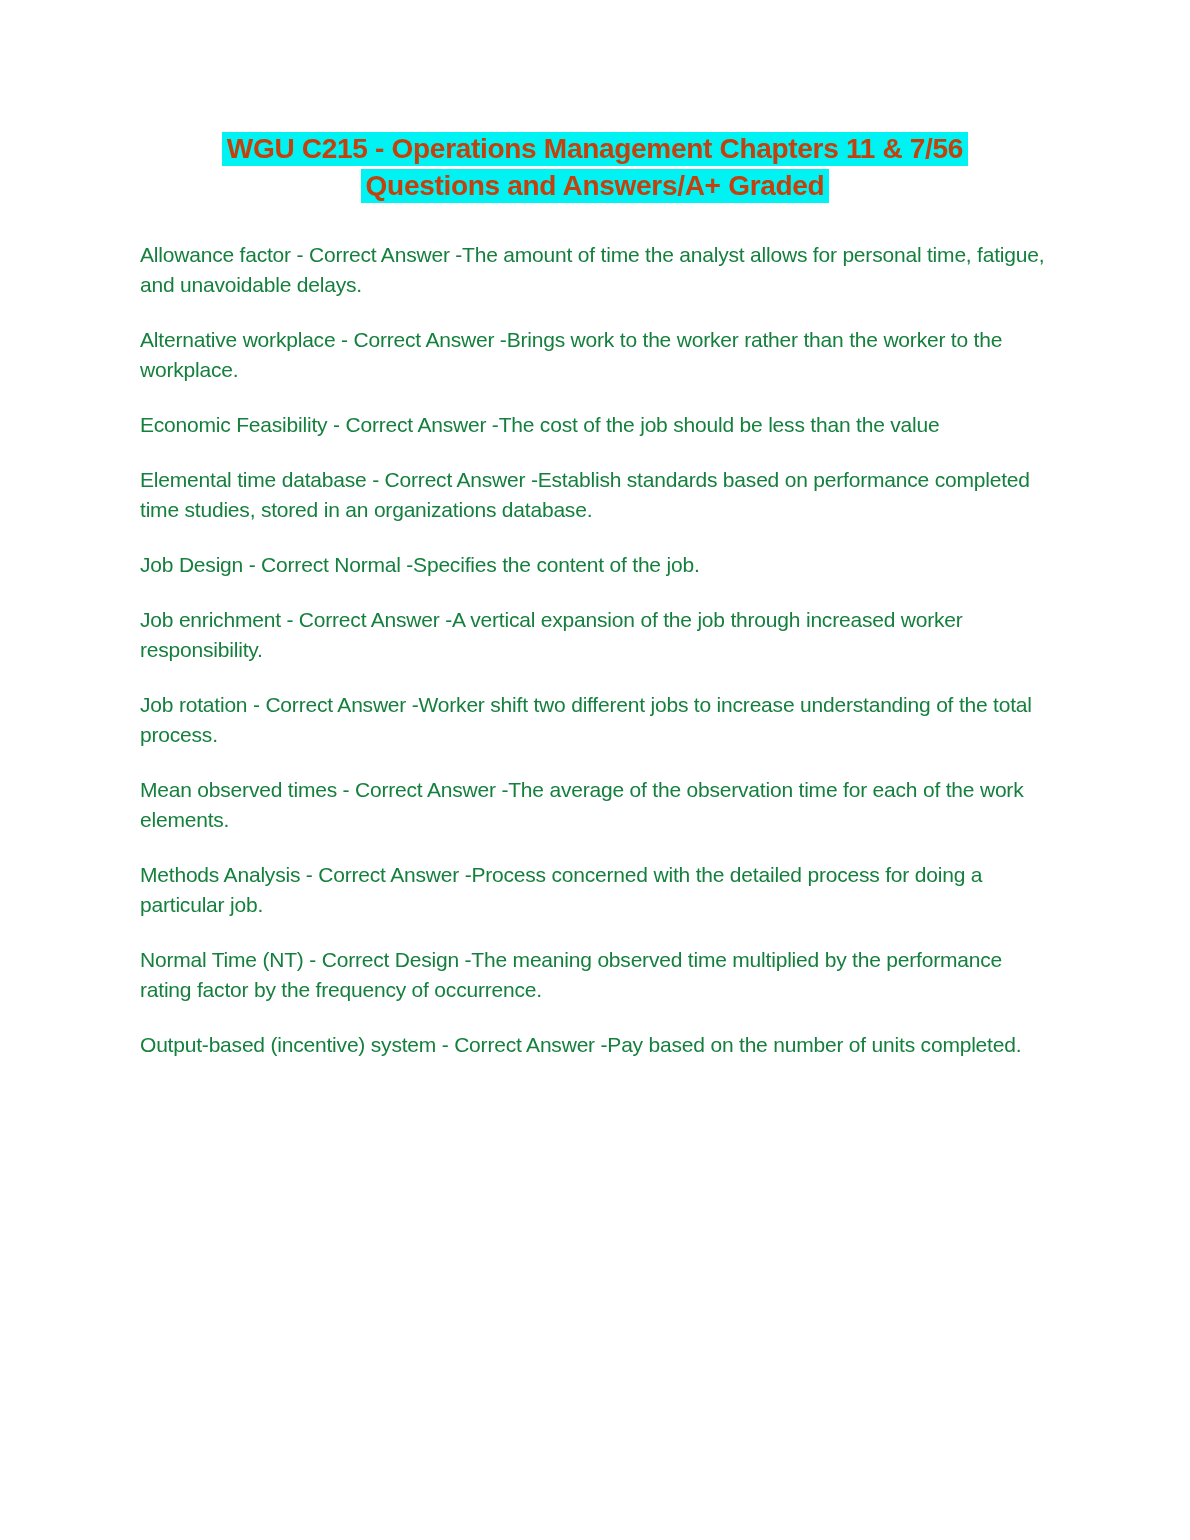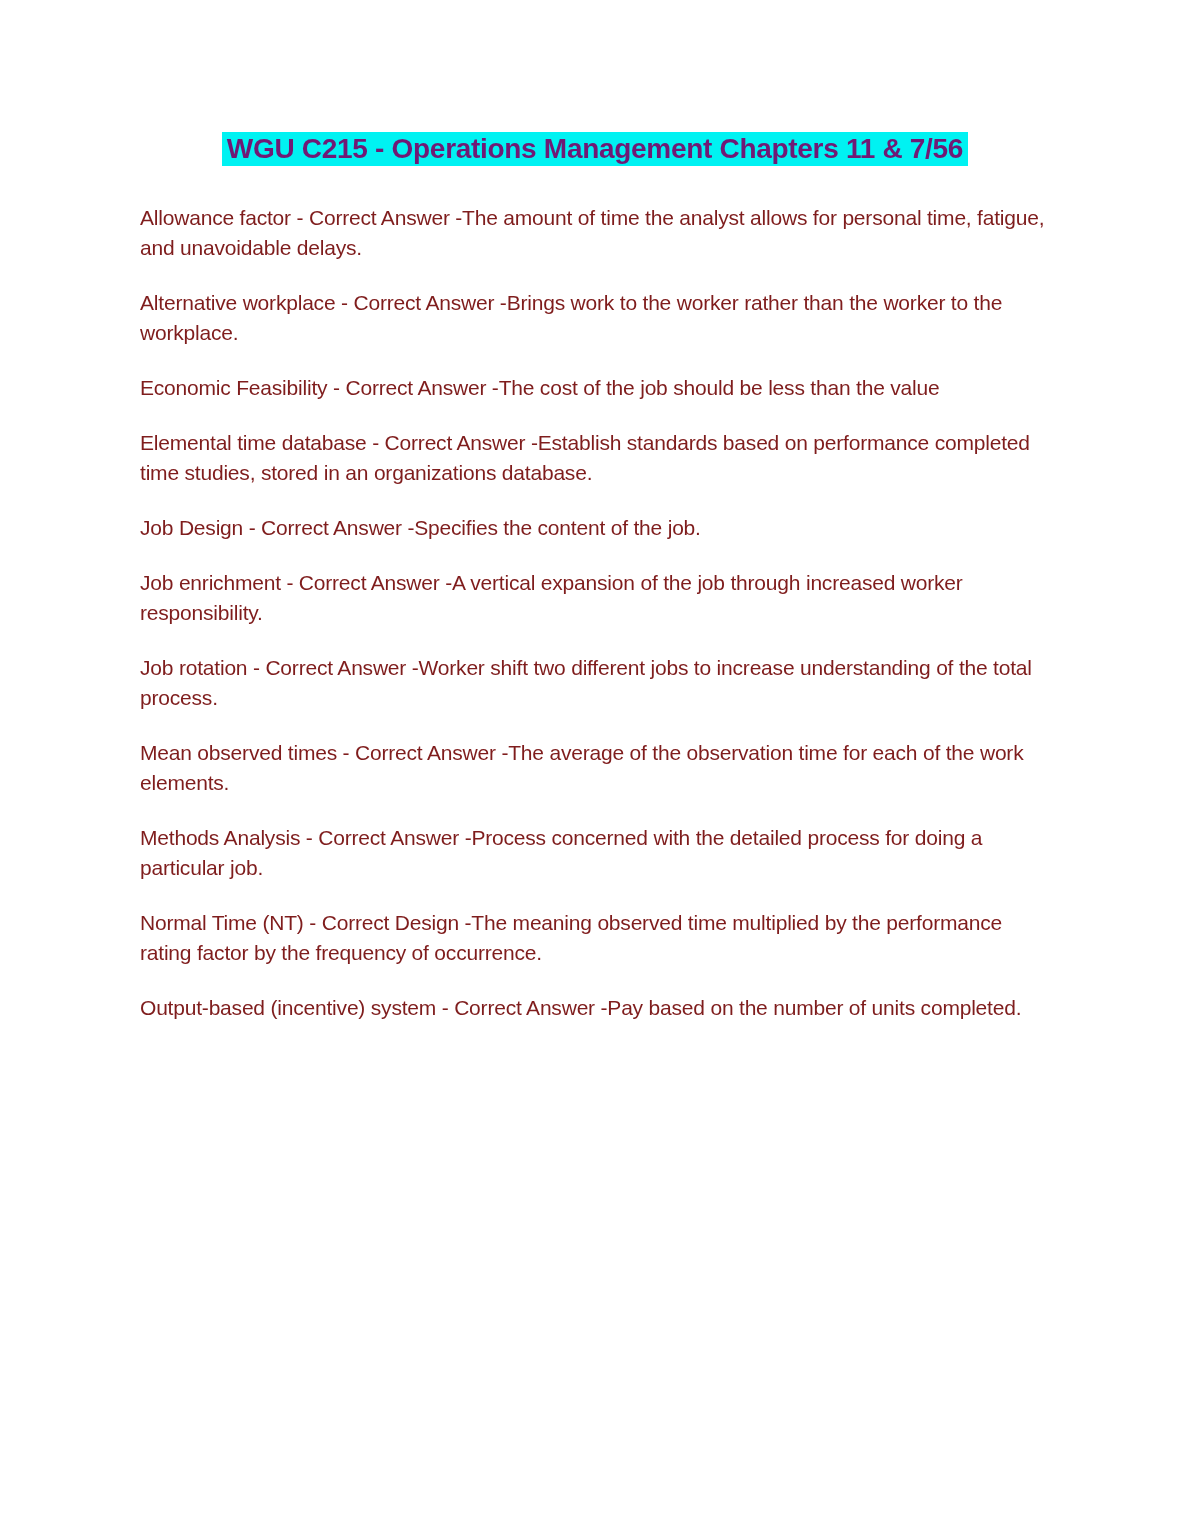--- a/index.html
+++ b/index.html
@@ -23,47 +23,48 @@
   }
   .title-line {
     display: block;
     line-height: 33px;
   }
   .hl {
     display: inline-block;
     font-weight: bold;
     font-size: 28px;
     letter-spacing: -0.3px;
-    color: #701a75;
+    color: #c2410c;
     padding: 0 5px 1px 5px;
   }
   .qa-list p {
     width: 912px;
     font-size: 21px;
     line-height: 30px;
     letter-spacing: -0.2px;
     margin: 0 0 25px 0;
-    color: #7f1d1d;
+    color: #15803d;
   }
 </style>
 </head>
 <body style="color: rgb(0, 0, 0); background: rgb(255, 255, 255);">
 
 <div class="page">
 
   <div class="title-block">
     <span class="title-line"><span class="hl" style="background: rgb(0, 242, 242);">WGU C215 - Operations Management Chapters 11 &amp; 7/56</span></span>
+    <span class="title-line"><span class="hl" style="background: rgb(0, 242, 242);">Questions and Answers/A+ Graded</span></span>
   </div>
 
   <div class="qa-list">
     <p>Allowance factor - Correct Answer -The amount of time the analyst allows for personal time, fatigue, and unavoidable delays.</p>
     <p>Alternative workplace - Correct Answer -Brings work to the worker rather than the worker to the workplace.</p>
     <p>Economic Feasibility - Correct Answer -The cost of the job should be less than the value</p>
     <p>Elemental time database - Correct Answer -Establish standards based on performance completed time studies, stored in an organizations database.</p>
-    <p>Job Design - Correct Answer -Specifies the content of the job.</p>
+    <p>Job Design - Correct Normal -Specifies the content of the job.</p>
     <p>Job enrichment - Correct Answer -A vertical expansion of the job through increased worker responsibility.</p>
     <p>Job rotation - Correct Answer -Worker shift two different jobs to increase understanding of the total process.</p>
     <p>Mean observed times - Correct Answer -The average of the observation time for each of the work elements.</p>
     <p>Methods Analysis - Correct Answer -Process concerned with the detailed process for doing a particular job.</p>
     <p>Normal Time (NT) - Correct Design -The meaning observed time multiplied by the performance rating factor by the frequency of occurrence.</p>
     <p>Output-based (incentive) system - Correct Answer -Pay based on the number of units completed.</p>
   </div>
 
 </div>
 

